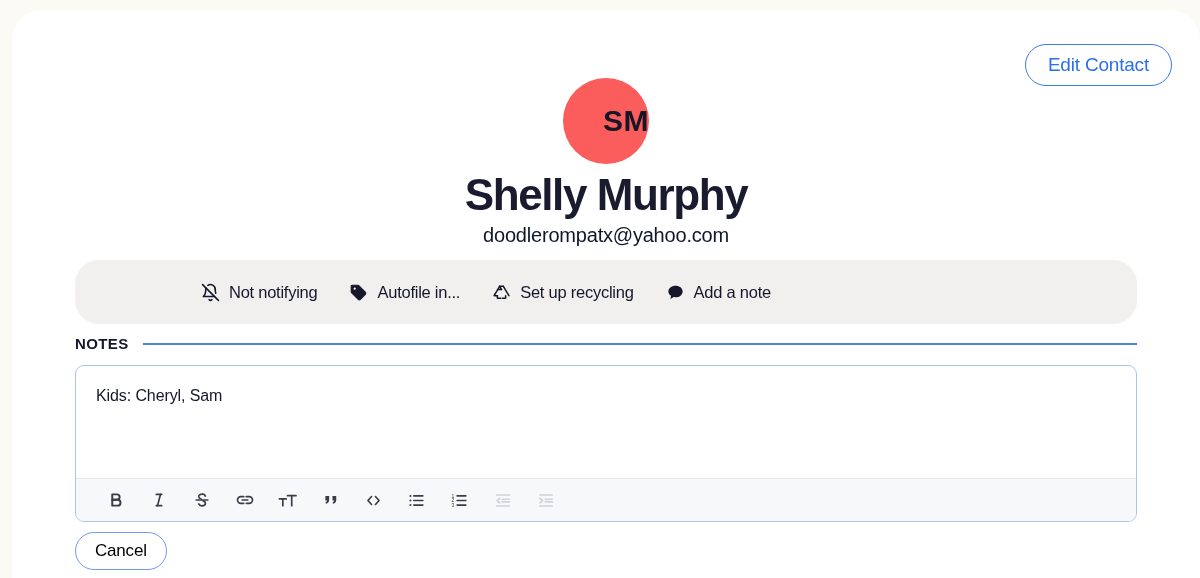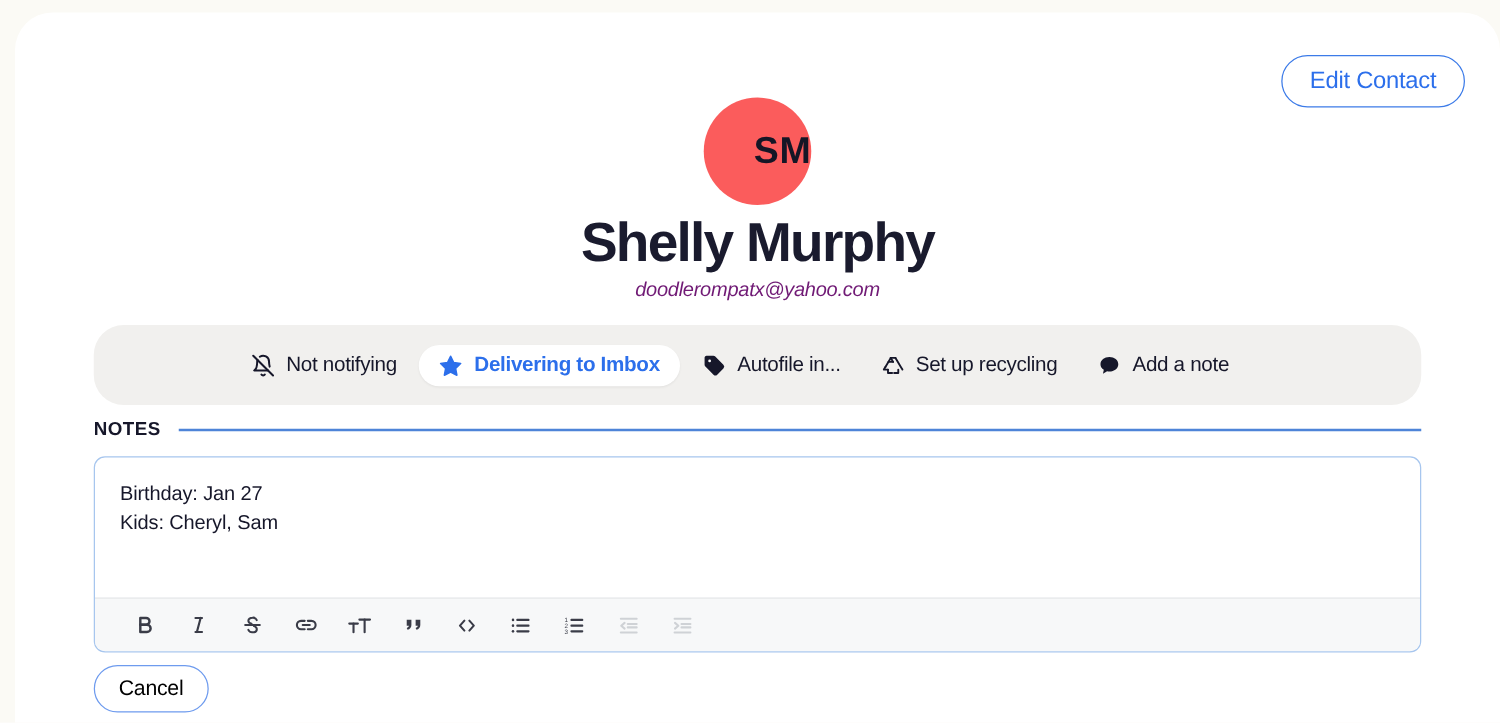--- a/index.html
+++ b/index.html
@@ -76,24 +76,23 @@
   .contact-name {
     margin-top: 8px;
     font-size: 44px;
     font-weight: bold;
     color: #1A1B2E;
     letter-spacing: -1.4px;
     line-height: 1.05;
   }
   .contact-email {
     margin-top: 6px;
-    font-size: 16px;
-    color: #701a75;
+    font-size: 20px;
+    color: #0f172a;
     letter-spacing: -0.2px;
-    font-style: italic;
   }
 
   
   .pillbar {
     position: absolute;
     left: 63px;
     top: 250px;
     width: 1062px;
     height: 64px;
     background: #F1F0EE;
@@ -255,28 +254,20 @@
             <path d="M13.73 21a2 2 0 0 1-3.46 0"></path>
             <path d="M18.63 13A17.9 17.9 0 0 1 18 8"></path>
             <path d="M6.26 6.26A5.86 5.86 0 0 0 6 8c0 7-3 9-3 9h14"></path>
             <path d="M18 8a6 6 0 0 0-9.33-5"></path>
             <line x1="2" y1="2" x2="22" y2="22"></line>
           </svg>
         </span>
         <span>Not notifying</span>
       </div>
 
-      <div class="pill active">
-        <span class="ic">
-          <svg width="19" height="19" viewBox="0 0 24 24" fill="#2C6FEB" stroke="#2C6FEB" stroke-width="1.6" stroke-linejoin="round">
-            <polygon points="12 2.6 15.1 9.0 22.1 9.9 17.0 14.8 18.3 21.7 12 18.4 5.7 21.7 7.0 14.8 1.9 9.9 8.9 9.0"></polygon>
-          </svg>
-        </span>
-        <span>Delivering to Imbox</span>
-      </div>
 
       <div class="pill">
         <span class="ic">
           <svg width="19" height="19" viewBox="0 0 24 24" fill="#16172A" stroke="#16172A" stroke-width="1.4" stroke-linejoin="round">
             <path d="M20.6 11.6 12.4 3.4A2 2 0 0 0 11 2.8H4a1.2 1.2 0 0 0-1.2 1.2v7a2 2 0 0 0 .6 1.4l8.2 8.2a2 2 0 0 0 2.8 0l6.2-6.2a2 2 0 0 0 0-2.8Z"></path>
             <circle cx="7.2" cy="7.2" r="1.4" fill="#FFFFFF" stroke="none"></circle>
           </svg>
         </span>
         <span>Autofile in...</span>
       </div>
@@ -307,21 +298,20 @@
       </div>
     </div>
 
     <div class="notes-head">
       <div class="notes-label">NOTES</div>
       <div class="notes-rule"></div>
     </div>
 
     <div class="notes-box">
       <div class="notes-body">
-        <div>Birthday: Jan 27</div>
         <div>Kids: Cheryl, Sam</div>
       </div>
 
       <div class="notes-toolbar">
 
         <div class="tbtn">
           <span>
             <svg width="18" height="18" viewBox="0 0 24 24" fill="none" stroke="currentColor" stroke-width="2.6" stroke-linecap="round" stroke-linejoin="round">
               <path d="M7 4.5h6.2a3.6 3.6 0 0 1 0 7.2H7z"></path>
               <path d="M7 11.7h7.1a3.9 3.9 0 0 1 0 7.8H7z"></path>

